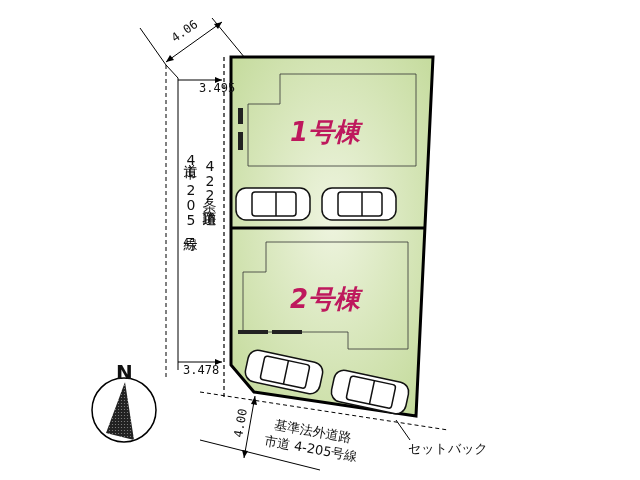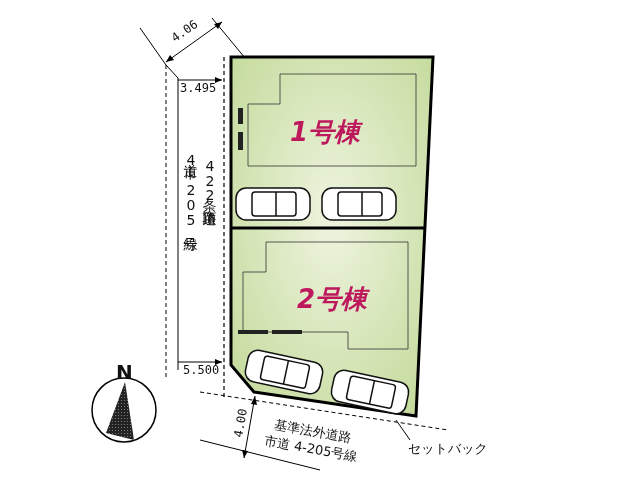--- a/index.html
+++ b/index.html
@@ -95,28 +95,28 @@
     <line x1="396" y1="420" x2="410" y2="440" stroke="#000" stroke-width="1"></line>
   </g>
 
   <g>
     <circle cx="124" cy="410" r="32" fill="none" stroke="#000" stroke-width="1.5"></circle>
     <polygon points="125,382 106,433 134,440" fill="url(#dots)"></polygon>
   </g>
 </svg>
 
 <div class="lbl dim" style="left:170px;top:24px;transform:rotate(-35deg);">4.06</div>
-<div class="lbl dim" style="left:180px;top:81px;">3.495</div>
-<div class="lbl dim" style="left:183px;top:363px;">5.500</div>
+<div class="lbl dim" style="left:199px;top:81px;">3.495</div>
+<div class="lbl dim" style="left:183px;top:363px;">3.478</div>
 <div class="lbl dim" style="left:226px;top:416px;transform:rotate(-80deg);">4.00</div>
 
 <div class="lbl vert" style="left:182px;top:154px;">市道4-205号線</div>
 <div class="lbl vert" style="left:201px;top:158px;">42条2項道路</div>
 
 <div class="lbl bldg" style="left:290px;top:115px;">1号棟</div>
-<div class="lbl bldg" style="left:290px;top:282px;margin-left:7px;">2号棟</div>
+<div class="lbl bldg" style="left:290px;top:282px;">2号棟</div>
 
 <div class="lbl" style="left:276px;top:416px;font-size:13px;transform:rotate(10deg);transform-origin:left top;">基準法外道路</div>
 <div class="lbl" style="left:266px;top:432px;font-size:13px;transform:rotate(10deg);transform-origin:left top;">市道 4-205号線</div>
 
 <div class="lbl" style="left:408px;top:440px;font-size:13px;">セットバック</div>
 
 <div class="lbl" style="left:116px;top:360px;font-size:20px;font-weight:bold;">N</div>
 
 </body></html>

